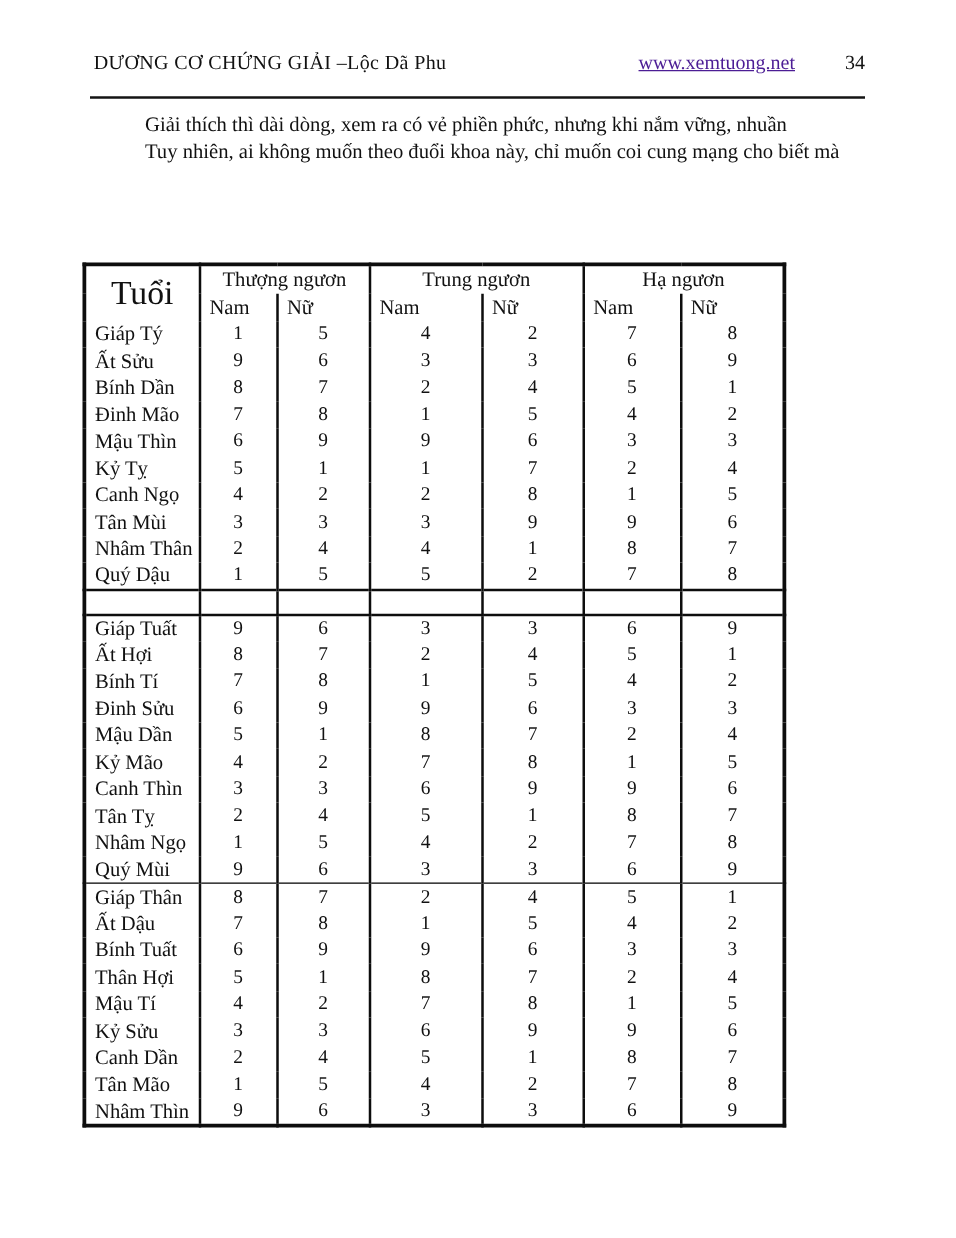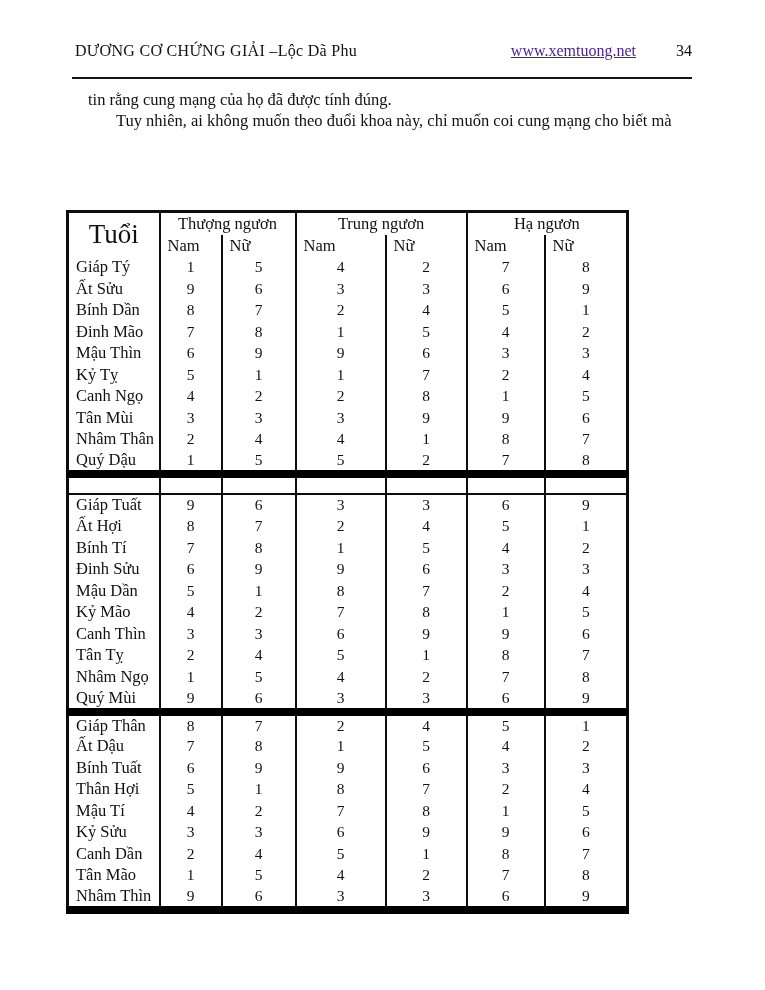--- a/index.html
+++ b/index.html
@@ -109,21 +109,21 @@
     font-size: 16.5px;
     text-align: left;
     padding-left: 7px;
     height: 21.5px;
   }
   td.value-cell {
     font-size: 15.5px;
     text-align: center;
     height: 21.5px;
   }
-  tr.group-end td { border-bottom: 8px solid #000000; }
+  tr.group-end td { border-bottom: 1px solid #000000; }
   tr.spacer-row td {
     height: 20px;
     border-top: 2px solid #0d0d0d;
     border-bottom: 2px solid #0d0d0d;
   }
 </style>
 </head>
 <body>
 
 <div class="page">
@@ -131,21 +131,21 @@
   <div class="header">
     <span class="header-title">DƯƠNG CƠ CHỨNG GIẢI –Lộc Dã Phu</span>
     <span class="header-right">
       <span class="header-link">www.xemtuong.net</span>
       <span class="header-page-number">34</span>
     </span>
   </div>
   <div class="header-rule"></div>
 
   <div class="body-text">
-      <div class="text-line">tin rằng cung mạng của họ đã được tính đúng.</div>
+      <div class="text-line indent">Giải thích thì dài dòng, xem ra có vẻ phiền phức, nhưng khi nắm vững, nhuần</div>
       <div class="text-line indent">Tuy nhiên, ai không muốn theo đuổi khoa này, chỉ muốn coi cung mạng cho biết mà</div>
     </div>
 
   <table class="cung-mang">
     <colgroup>
       <col style="width:92px">
       <col style="width:62px">
       <col style="width:74px">
       <col style="width:90px">
       <col style="width:81px">

